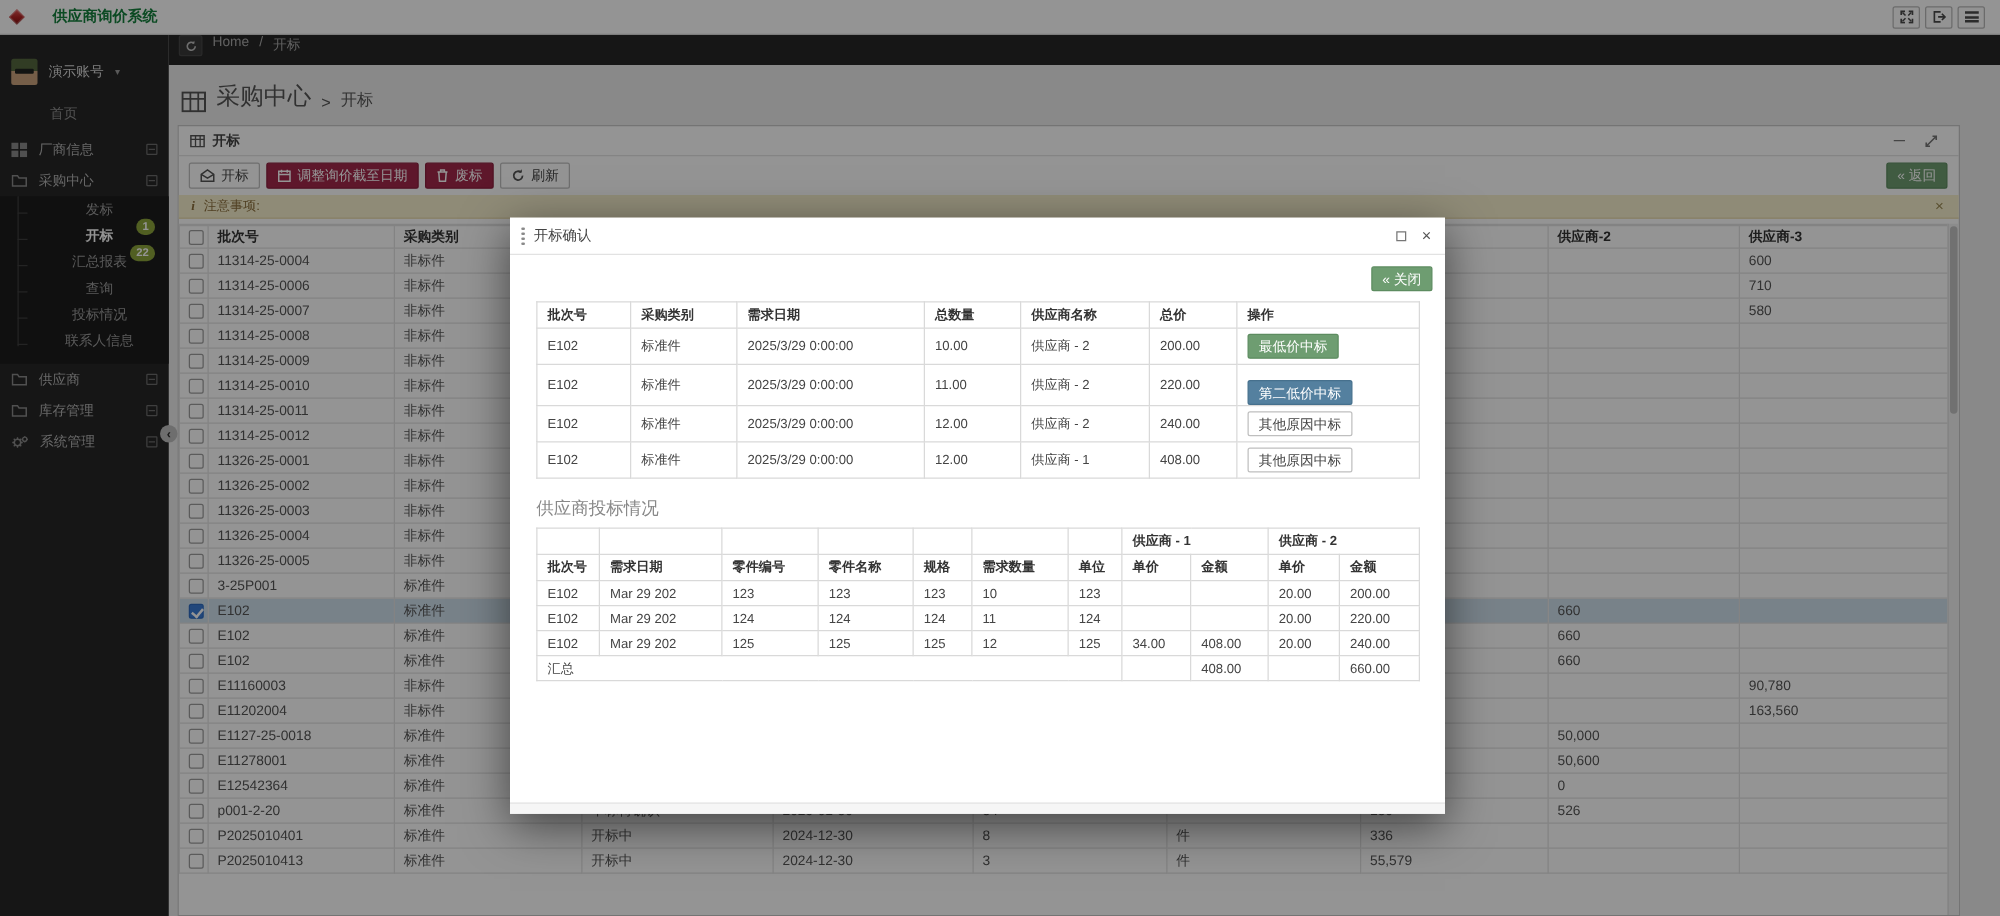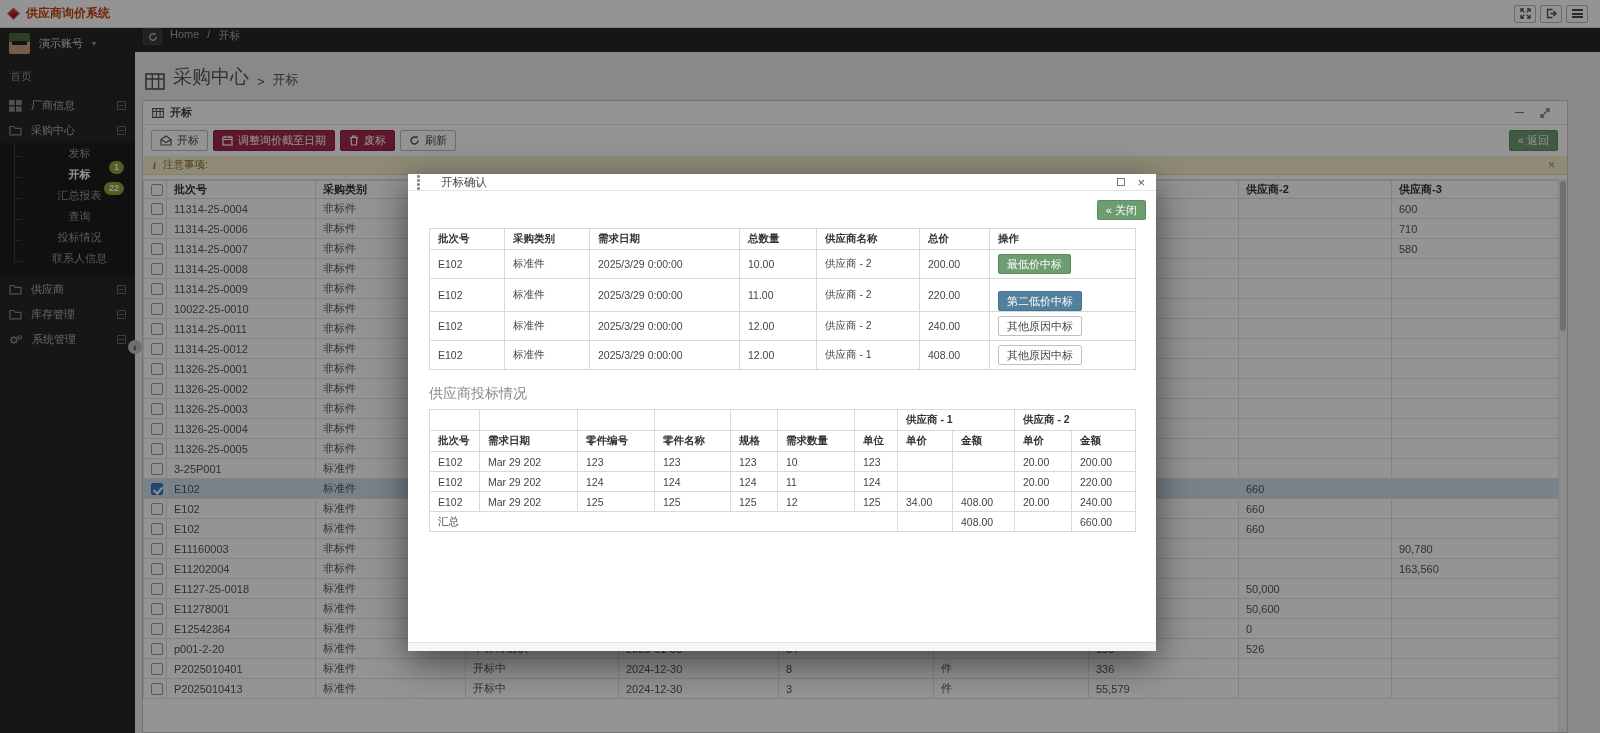--- a/index.html
+++ b/index.html
@@ -1,34 +1,34 @@
 <!DOCTYPE html>
 <html><head>
 <meta charset="utf-8">
 <style>
   * { margin:0; padding:0; box-sizing:border-box; }
   html,body { width:1600px; height:733px; overflow:hidden; }
   body { font-family:"Liberation Sans","DejaVu Sans",sans-serif; position:relative; background:#ececec; font-size:11px; color:#444; }
 
   
   .navbar { position:absolute; top:0; left:0; width:1600px; height:28px; background:#fff; border-bottom:1px solid #d8d8d8; display:flex; align-items:center; z-index:10; }
-  .brand { display:flex; align-items:center; gap:8px; padding-left:9px; font-weight:bold; font-size:12px; color:#c2410c;font-family:Liberation Serif, serif; }
+  .brand { display:flex; align-items:center; gap:24px; padding-left:9px; font-weight:bold; font-size:12px; color:#15803d;font-family:Liberation Serif, serif; }
   .diamond { width:9px; height:9px; transform:rotate(45deg); background:linear-gradient(135deg,#e25a5a 0%,#b02020 55%,#7e1414 100%); box-shadow:inset 0 0 0 1px rgba(255,255,255,.25); }
   .nav-icons { margin-left:auto; display:flex; gap:4px; padding-right:12px; }
   .nav-icon-btn { width:22px; height:18px; border:1px solid #b9b9b9; border-radius:2px; display:flex; align-items:center; justify-content:center; color:#4a4a4a; background:#fdfdfd; }
   .hamburger { width:11px; height:9px; border-top:2px solid #4a4a4a; border-bottom:2px solid #4a4a4a; position:relative; }
   .hamburger::after { content:''; position:absolute; left:0; right:0; top:1.5px; height:2px; background:#4a4a4a; }
 
   
   .sidebar { position:absolute; top:28px; left:0; width:135px; height:705px; background:#262626; z-index:5; }
-  .user-row { display:flex; align-items:center; gap:9px; padding:5px 9px 8px; color:#ddd; }
+  .user-row { display:flex; align-items:center; gap:9px; padding:19px 9px 8px; color:#ddd; }
   .avatar { width:21px; height:21px; border-radius:2px; background:linear-gradient(#55683f 0 45%,#caa27c 45% 100%); position:relative; overflow:hidden; }
   .avatar::after { content:''; position:absolute; left:3px; right:3px; top:8px; height:4px; background:#20241f; border-radius:1px; }
   .caret { font-size:8px; color:#9a9a9a; }
-  .side-home { padding:7px 10px 9px; color:#8f8f8f; }
+  .side-home { padding:7px 10px 9px; color:#8f8f8f;margin-left:30px; }
   .side-item { height:25px; display:flex; align-items:center; padding:0 9px; color:#b2b2b2; gap:9px; cursor:default; }
   .side-item svg { flex:0 0 auto; }
   .collapse-box { margin-left:auto; width:9px; height:9px; border:1px solid #6d6d6d; border-radius:1px; position:relative; }
   .collapse-box::after { content:''; position:absolute; left:1px; right:1px; top:3px; height:1px; background:#6d6d6d; }
   .submenu { background:#1d1d1d; position:relative; padding:3px 0 5px; }
   .submenu::before { content:''; position:absolute; left:14px; top:0; bottom:14px; width:1px; background:#3e3e3e; }
   .submenu-item { height:21px; display:flex; align-items:center; padding-left:28px; padding-right:4px; color:#9b9b9b; position:relative; cursor:default;flex-direction:column; }
   .submenu-item::before { content:''; position:absolute; left:14px; top:10px; width:8px; height:1px; background:#3e3e3e; }
   .submenu-item.active { color:#fff; font-weight:bold; }
   .badge { margin-left:auto; margin-right:7px; background:#8ca43c; color:#fff; font-size:9px; line-height:13px; border-radius:8px; padding:0 5px; min-width:13px; text-align:center; font-weight:bold; }
@@ -64,21 +64,21 @@
   tr.selected td { background:#cfe0ed; }
   .cbx { display:inline-block; width:12px; height:12px; border:1px solid #9e9e9e; border-radius:2px; background:#fff; vertical-align:middle; position:relative; }
   .cbx.checked { background:#3a7bd5; border-color:#2f6cc0; }
   .cbx.checked::after { content:''; position:absolute; left:2.5px; top:1px; width:4px; height:7px; border:solid #fff; border-width:0 2px 2px 0; transform:rotate(40deg); }
   .vscroll { position:absolute; top:78px; right:0; width:9px; bottom:0; background:#f1f1f1; border-left:1px solid #e0e0e0; }
   .vscroll .thumb { position:absolute; top:2px; left:1px; right:1px; height:150px; background:#c3c3c3; border-radius:4px; }
 
   
   .overlay { position:absolute; inset:0; background:rgba(0,0,0,0.42); z-index:40; }
   .modal { position:absolute; left:408px; top:174px; width:748px; height:477px; background:#fff; z-index:50; box-shadow:0 10px 35px rgba(0,0,0,.55); display:flex; flex-direction:column; }
-  .modal-hd { height:17px; border-bottom:1px solid #e2e2e2; display:flex; align-items:center; gap:21px; padding:0 9px; font-size:11.5px; color:#444; }
+  .modal-hd { height:30px; border-bottom:1px solid #e2e2e2; display:flex; align-items:center; gap:7px; padding:0 9px; font-size:11.5px; color:#444; }
   .drag-dots { width:3px; height:14px; position:relative; }
   .drag-dots::before { content:''; position:absolute; left:0; top:0; width:2.5px; height:2.5px; border-radius:50%; background:#8a8a8a; box-shadow:0 4px 0 #8a8a8a,0 8px 0 #8a8a8a,0 12px 0 #8a8a8a; }
   .modal-hd-right { margin-left:auto; display:flex; align-items:center; gap:12px; color:#666; padding-right:2px; }
   .restore-ic { width:8px; height:8px; border:1px solid #777; }
   .modal-x { font-size:13px; color:#555; }
   .modal-body { flex:1; position:relative; padding:0 21px; overflow:hidden; }
   .close-btn { position:absolute; top:9px; right:10px; }
   .btn-sm { height:20px; display:inline-flex; align-items:center; padding:0 8px; font-size:11px; border-radius:2px; border:1px solid #bfbfbf; background:#fff; color:#444; cursor:default; }
   .btn-sm.success { background:#6e9d71; border-color:#5d8c60; color:#fff; }
   .btn-sm.info { background:#54809f; border-color:#46708d; color:#fff;margin-top:12px; }
@@ -368,21 +368,21 @@
                 <td></td>
                 <td></td>
                 <td></td>
                 <td></td>
                 <td></td>
                 <td></td>
                 <td></td>
               </tr>
               <tr>
                 <td><span class="cbx"></span></td>
-                <td>10022-25-0010</td>
+                <td>11314-25-0010</td>
                 <td>非标件</td>
                 <td></td>
                 <td></td>
                 <td></td>
                 <td></td>
                 <td></td>
                 <td></td>
                 <td></td>
               </tr>
               <tr>

